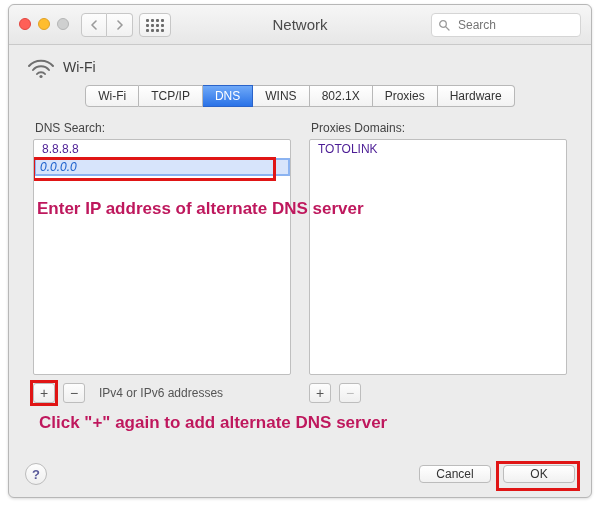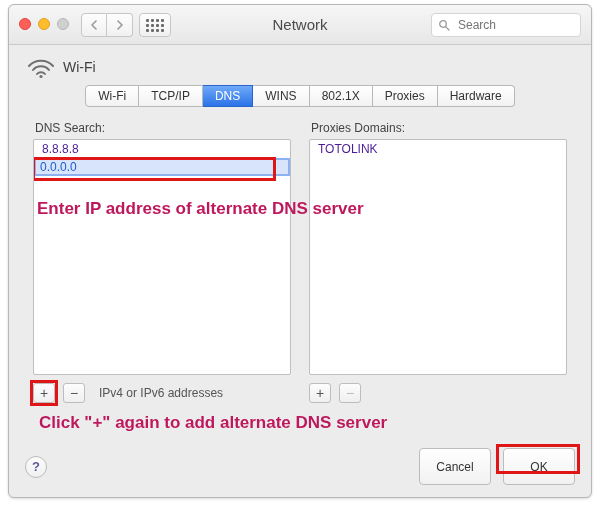--- a/index.html
+++ b/index.html
@@ -122,20 +122,21 @@
     padding:2px 8px; font-size:12px; color:#4c1d95;
   }
   .editline{
     padding:0; margin:0;
   }
   .editline input{
     width:100%; border:none; outline:none;
     padding:2px 6px; font-size:12px;
     color:#1a5fcc; background:#d7e4fb;
     box-shadow: inset 0 0 0 2px #8bb3f1;
+    font-style: italic;
   }
   .redbox2{
     position:absolute; border:3px solid #e01515; pointer-events:none;
   }
   .listfoot{
     display:flex; align-items:center; gap:8px;
     margin-top:8px;
   }
   .sqbtn{
     width:22px;height:20px;
@@ -152,21 +153,21 @@
     display:flex; align-items:center;
   }
   .helpbtn{
     width:22px;height:22px;border-radius:50%;
     border:1px solid #bcbcbc;background:linear-gradient(#fdfdfd,#efefef);
     display:flex;align-items:center;justify-content:center;
     font-size:13px;color:#5a5a9a;font-weight:700;
   }
   .btns{margin-left:auto; display:flex; gap:12px;}
   .pushbtn{
-    min-width:72px;height:37px;padding:0 16px;
+    min-width:72px;height:18px;padding:0 16px;
     border:1px solid #bcbcbc;border-radius:4px;
     background:linear-gradient(#ffffff,#f1f1f1);
     font-size:12px;color:#333;
     display:flex;align-items:center;justify-content:center;
   }
   
   .ann{
     position:absolute; font-weight:700; color:#be185d;
     font-size:17px; pointer-events:none;
     text-shadow:0 0 1px rgba(255,255,255,0.6);

